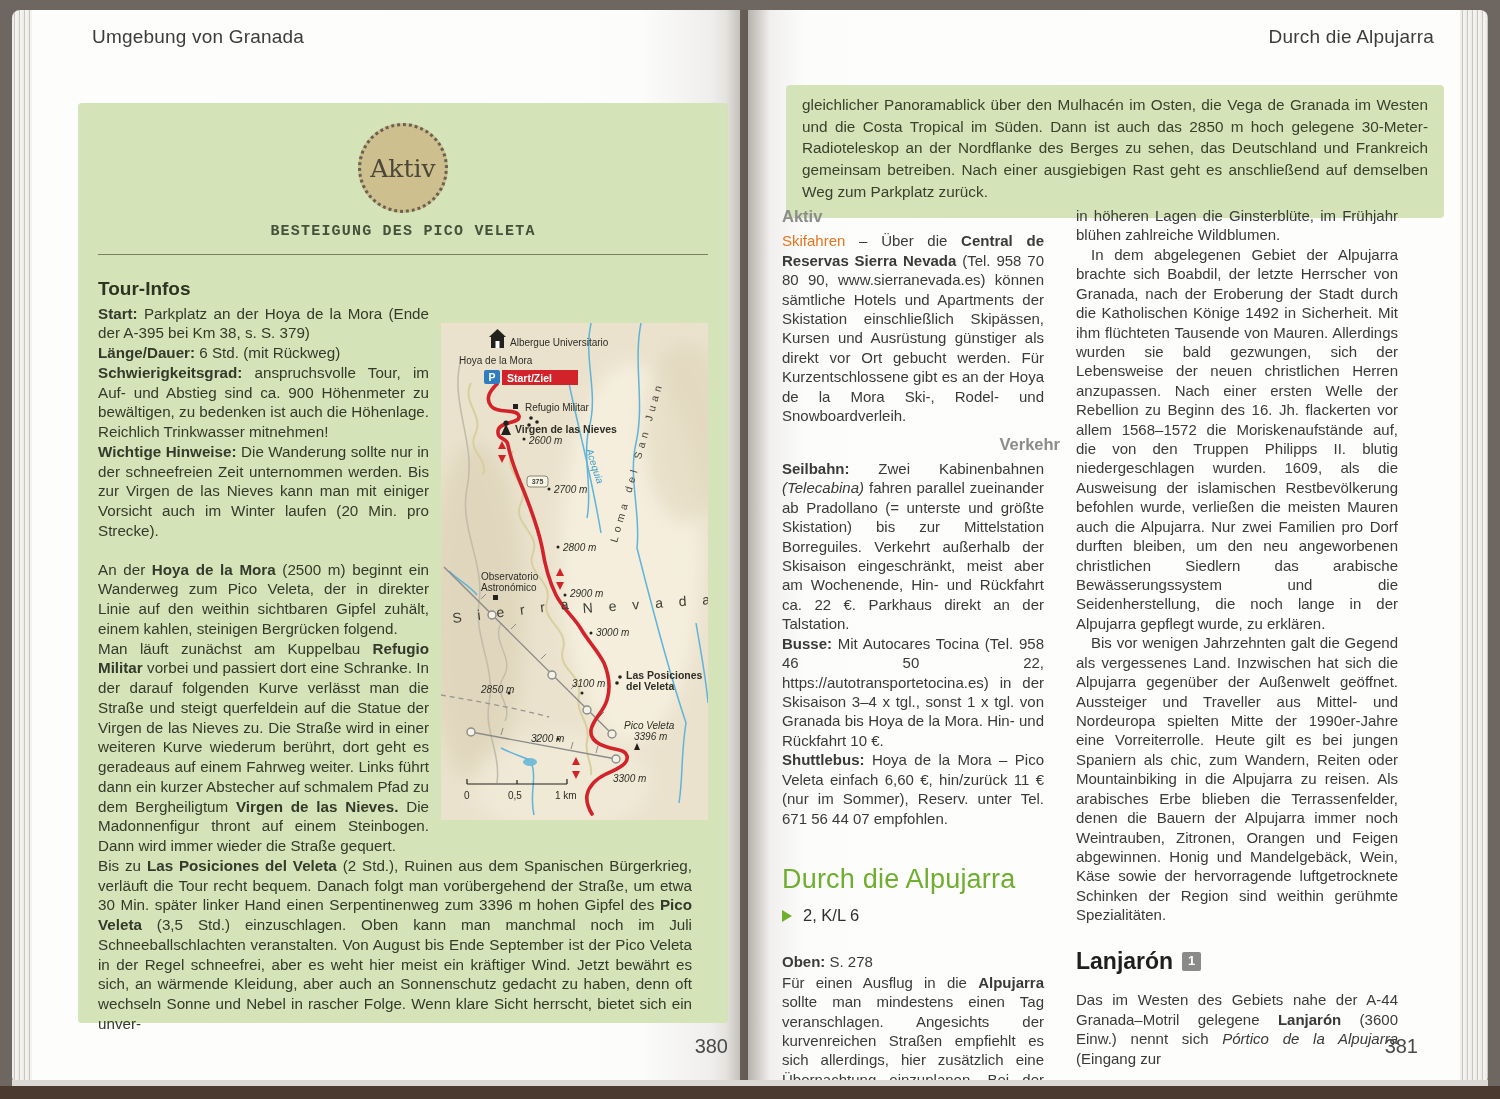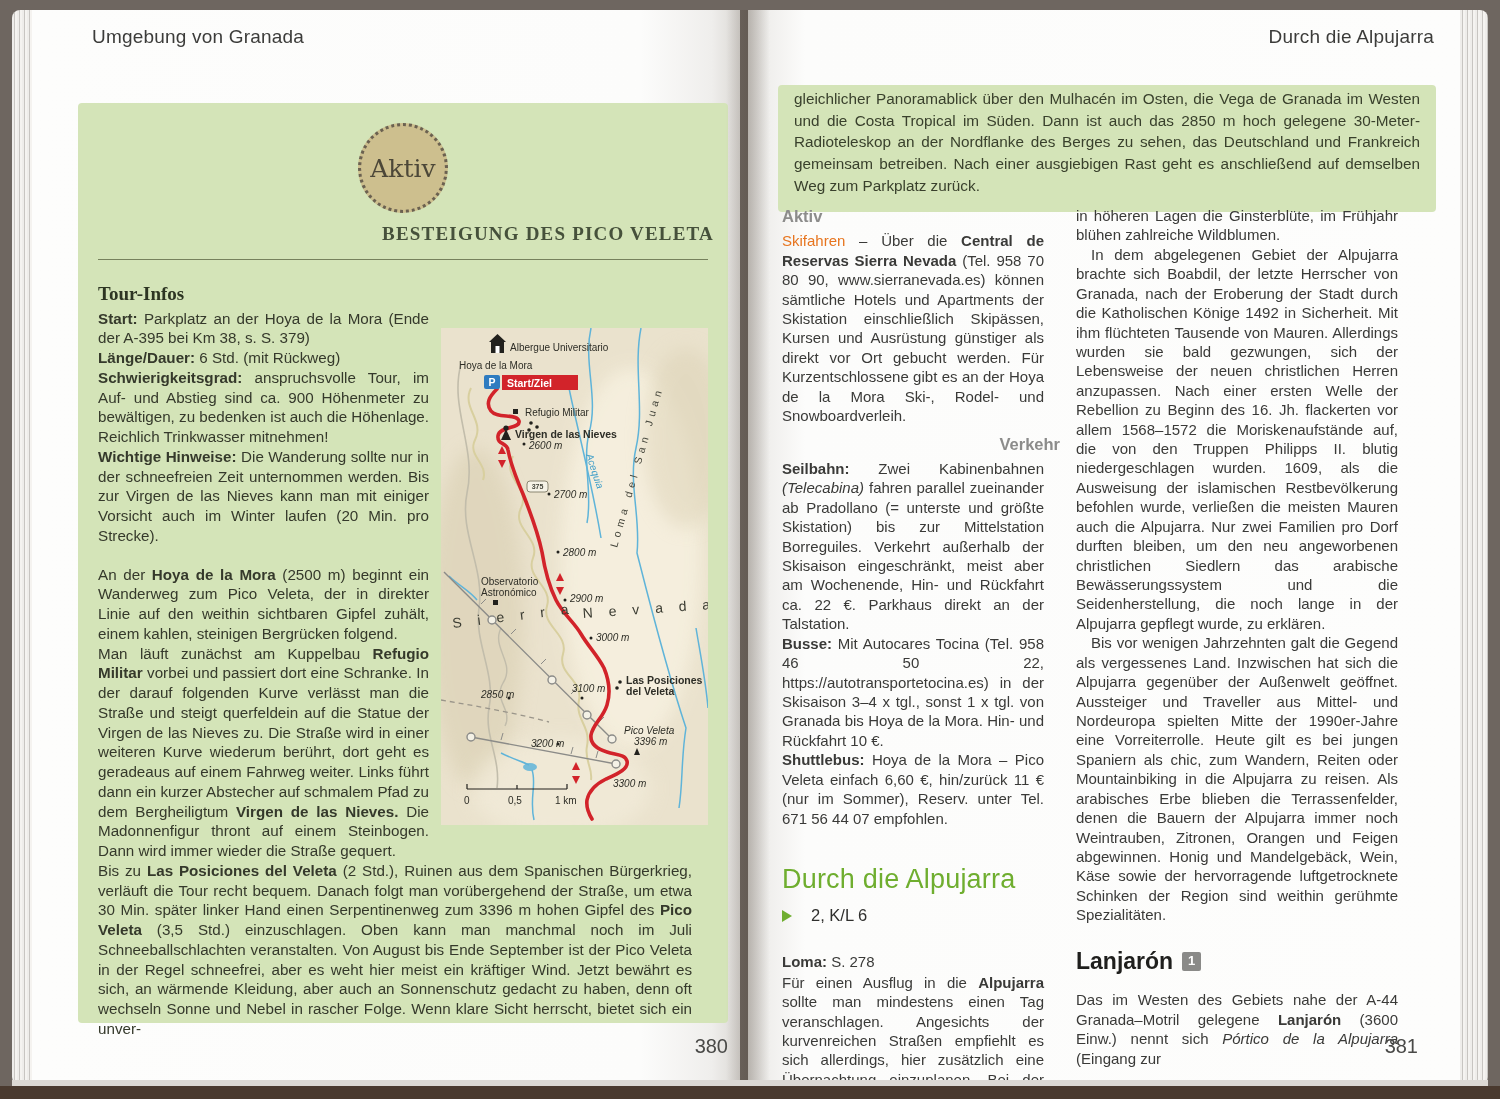--- a/index.html
+++ b/index.html
@@ -25,44 +25,44 @@
   .running-head{position:absolute;top:16px;font-size:19px;color:#3c3c3a;letter-spacing:.2px;}
   .running-head.l{left:60px;}
   .running-head.r{right:26px;text-align:right;}
 
   
   .greenbox{position:absolute;left:46px;top:93px;width:650px;height:920px;background:#d4e4b8;
             border-radius:4px;padding:14px 14px 0 14px;box-sizing:border-box;color:#35392b;}
   .badge{width:84px;height:84px;border-radius:50%;background:#cdbf8e;border:3px dotted #6b6150;
          margin:6px auto 10px auto;display:flex;align-items:center;justify-content:center;}
   .badge span{font-family:"DejaVu Serif",serif;font-size:25px;color:#4c4738;}
-  .slab-title{margin:8px 0 14px 0;text-align:right;font-family:Liberation Serif, serif;font-weight:700;
-              font-size:19px;letter-spacing:1.2px;color:#46513b;}
+  .slab-title{margin:8px 0 14px 0;text-align:center;font-family:Liberation Mono, monospace;font-weight:700;
+              font-size:15px;letter-spacing:1.2px;color:#46513b;}
   .rule{border:none;border-top:1px solid #76815c;margin:0 6px 0 6px;}
   .gb-text{padding:0 6px;font-size:15.2px;line-height:1.3;text-align:justify;}
-  .gb-text h3{font-size:19px;margin:22px 0 2px 0;color:#2d3522;font-family:Liberation Serif, serif;}
+  .gb-text h3{font-size:19px;margin:22px 0 2px 0;color:#2d3522;}
   .mapwrap{float:right;width:267px;height:497px;margin:46px 0 12px 12px;}
   .para{margin:0 16px 0 0;}
   .para.gap{margin-top:19px;}
 
   .pagenum{position:absolute;bottom:22px;font-size:20px;color:#4a4a48;text-align:right;}
   .pagenum.l{left:46px;width:650px;}
   .pagenum.r{left:30px;width:640px;}
 
   
-  .greenbox2{position:absolute;left:30px;top:75px;width:658px;background:#d4e4b8;border-radius:4px;
-             padding:3px 16px 15px 16px;box-sizing:border-box;font-size:15.3px;line-height:1.42;
+  .greenbox2{position:absolute;left:38px;top:75px;width:658px;background:#d4e4b8;border-radius:4px;
+             padding:9px 16px 15px 16px;box-sizing:border-box;font-size:15.3px;line-height:1.42;
              text-align:justify;color:#39402c;}
   .col{position:absolute;top:196px;font-size:15px;line-height:1.295;color:#3a3a38;text-align:justify;}
   .col-l{left:34px;width:278px;}
   .col-r{left:328px;width:338px;}
   .grayhead{font-size:16.5px;font-weight:700;color:#8c8c8b;margin:0 0 4px 0;text-align:left;}
   .sect-gap{margin-top:8px;text-align:right;}
   .green-title{font-size:27px;color:#6fae2f;margin:34px 0 8px 0;font-weight:400;text-align:left;letter-spacing:.2px;}
-  .marker-line{display:flex;align-items:center;gap:19px;font-size:16.5px;color:#2f2f2d;margin:0 0 26px 0;}
+  .marker-line{display:flex;align-items:center;gap:11px;font-size:16.5px;color:#2f2f2d;margin:0 0 26px 0;}
   .tri{width:0;height:0;border-left:10px solid #6fae2f;border-top:6px solid transparent;border-bottom:6px solid transparent;}
   .karte{margin:0 0 1px 0;text-align:left;}
   .indent{text-indent:15px;}
   .lanjaron{font-size:23px;font-weight:700;color:#1f1f1d;margin:22px 0 14px 0;text-align:left;display:flex;align-items:center;gap:9px;}
   .numbadge{display:inline-flex;width:19px;height:19px;background:#8a8a88;color:#fff;font-size:13px;font-weight:700;
             align-items:center;justify-content:center;border-radius:2px;}
 
   
   .mt{font-family:"Liberation Sans",sans-serif;font-size:10px;fill:#2d2d26;}
   .mtb{font-weight:700;font-size:10.5px;}
@@ -245,21 +245,21 @@
     <div class="col col-l">
       <div class="grayhead">Aktiv</div>
       <p class="para"><span style="color: rgb(231, 117, 31);">Skifahren</span><span> – Über die </span><span class="b">Central de Reservas Sierra Nevada</span><span> (Tel. 958 70 80 90, www.sierranevada.es) können sämtliche Hotels und Apartments der Skistation einschließlich Skipässen, Kursen und Ausrüstung günstiger als direkt vor Ort gebucht werden. Für Kurzentschlossene gibt es an der Hoya de la Mora Ski-, Rodel- und Snowboardverleih.</span></p>
       <div class="grayhead sect-gap">Verkehr</div>
       <p class="para"><span class="b">Seilbahn:</span><span> Zwei Kabinenbahnen </span><span class="i">(Telecabina)</span><span> fahren parallel zueinander ab Pradollano (= unterste und größte Skistation) bis zur Mittelstation Borreguiles. Verkehrt außerhalb der Skisaison eingeschränkt, meist aber am Wochenende, Hin- und Rückfahrt ca. 22 €. Parkhaus direkt an der Talstation.</span><br><span class="b">Busse:</span><span> Mit Autocares Tocina (Tel. 958 46 50 22, https://autotransportetocina.es) in der Skisaison 3–4 x tgl., sonst 1 x tgl. von Granada bis Hoya de la Mora. Hin- und Rückfahrt 10 €.</span><br><span class="b">Shuttlebus:</span><span> Hoya de la Mora – Pico Veleta einfach 6,60 €, hin/zurück 11 € (nur im Sommer), Reserv. unter Tel. 671 56 44 07 empfohlen.</span></p>
       <div class="green-title">Durch die Alpujarra</div>
       <div class="marker-line">
         <span class="tri"></span>
         <span>2, K/L 6</span>
       </div>
-      <p class="para karte"><span class="b">Loma:</span><span> S. 278</span></p>
+      <p class="para karte"><span class="b">Oben:</span><span> S. 278</span></p>
       <p class="para"><span>Für einen Ausflug in die </span><span class="b">Alpujarra</span><span> sollte man mindestens einen Tag veranschlagen. Angesichts der kurvenreichen Straßen empfiehlt es sich allerdings, hier zusätzlich eine Übernachtung einzuplanen. Bei der Alpujarra handelt es sich um das </span><span class="b">Hochtal des Río Guadalfeo,</span><span> dessen Seitentäler im Norden in die Flanken der Sierra Nevada hineingreifen. Die Landschaft ist wild und großartig. In den letzten Winterwochen beeindrucken die Mandelblüte und</span></p>
     </div>
 
     <div class="col col-r">
       <p class="para">in höheren Lagen die Ginsterblüte, im Frühjahr blühen zahlreiche Wildblumen.</p>
       <p class="para indent">In dem abgelegenen Gebiet der Alpujarra brachte sich Boabdil, der letzte Herrscher von Granada, nach der Eroberung der Stadt durch die Katholischen Könige 1492 in Sicherheit. Mit ihm flüchteten Tausende von Mauren. Allerdings wurden sie bald gezwungen, sich der Lebensweise der neuen christlichen Herren anzupassen. Nach einer ersten Welle der Rebellion zu Beginn des 16. Jh. flackerten vor allem 1568–1572 die Moriskenaufstände auf, die von den Truppen Philipps II. blutig niedergeschlagen wurden. 1609, als die Ausweisung der islamischen Restbevölkerung befohlen wurde, verließen die meisten Mauren auch die Alpujarra. Nur zwei Familien pro Dorf durften bleiben, um den neu angeworbenen christlichen Siedlern das arabische Bewässerungssystem und die Seidenherstellung, die noch lange in der Alpujarra gepflegt wurde, zu erklären.</p>
       <p class="para indent">Bis vor wenigen Jahrzehnten galt die Gegend als vergessenes Land. Inzwischen hat sich die Alpujarra gegenüber der Außenwelt geöffnet. Aussteiger und Traveller aus Mittel- und Nordeuropa spielten Mitte der 1990er-Jahre eine Vorreiterrolle. Heute gilt es bei jungen Spaniern als chic, zum Wandern, Reiten oder Mountainbiking in die Alpujarra zu reisen. Als arabisches Erbe blieben die Terrassenfelder, denen die Bauern der Alpujarra immer noch Weintrauben, Zitronen, Orangen und Feigen abgewinnen. Honig und Mandelgebäck, Wein, Käse sowie der hervorragende luftgetrocknete Schinken der Region sind weithin gerühmte Spezialitäten.</p>
       <div class="lanjaron">
         <span>Lanjarón</span>
         <span class="numbadge">1</span>

